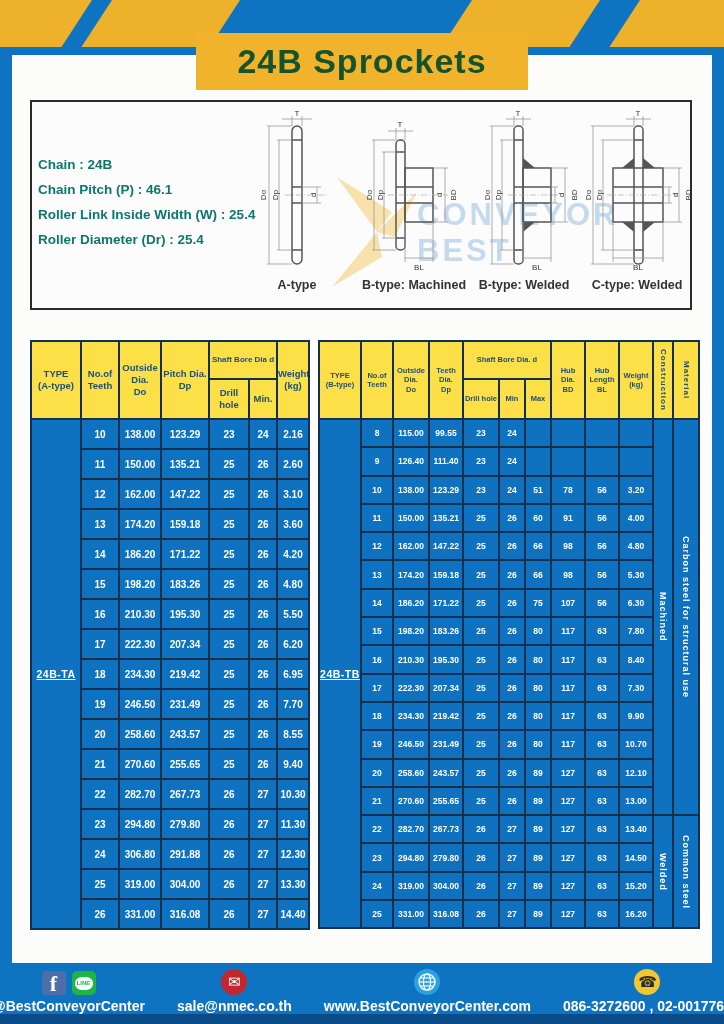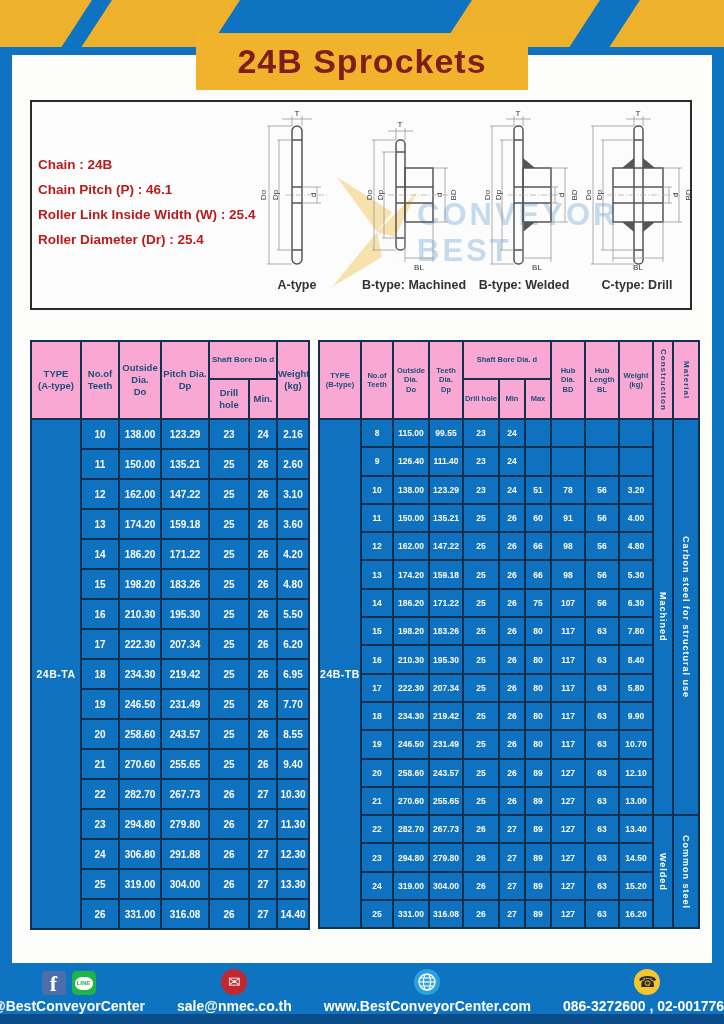--- a/index.html
+++ b/index.html
@@ -16,25 +16,25 @@
   .s3{left:472px;width:128px;}
   .s4{left:640px;width:120px;}
   
   .sheet{position:absolute;left:12px;right:12px;top:55px;height:908px;background:#fcfcfb;}
   
   .banner{
     position:absolute;left:50%;top:33px;transform:translateX(-50%);
     width:332px;height:57px;background:#f0b32b;z-index:6;
     display:flex;align-items:center;justify-content:center;
   }
-  .banner-text{font-size:34px;font-weight:bold;color:#7f1d1d;letter-spacing:1px;}
+  .banner-text{font-size:34px;font-weight:bold;color:#14532d;letter-spacing:1px;}
   
   .dpanel{position:absolute;left:18px;top:45px;width:658px;height:206px;border:2px solid #2b2b2b;background:#fcfcfc;overflow:hidden;}
   .specs{position:absolute;left:6px;top:50px;z-index:3;}
-  .spec-line{font-size:13.5px;font-weight:bold;color:#b91c1c;line-height:25px;white-space:nowrap;}
+  .spec-line{font-size:13.5px;font-weight:bold;color:#0f766e;line-height:25px;white-space:nowrap;}
   .fig{position:absolute;top:8px;width:120px;text-align:center;z-index:2;}
   .fig-a{left:205px;}
   .fig-bm{left:322px;}
   .fig-bw{left:432px;}
   .fig-cw{left:545px;}
   .fig svg{display:block;}
   .caption{font-size:12.5px;color:#333;font-weight:600;margin-top:2px;white-space:nowrap;}
   .outline{stroke:#555;fill:none;stroke-width:1.5;}
   .dim{stroke:#999;fill:none;stroke-width:0.8;}
   .cline{stroke:#aaa;stroke-width:0.7;stroke-dasharray:6 2 1 2;fill:none;}
@@ -43,28 +43,28 @@
   
   .wm{position:absolute;left:385px;top:95px;z-index:1;color:rgba(130,180,220,0.45);
       font-weight:bold;font-size:31px;letter-spacing:3px;line-height:36px;}
   .wm-logo{position:absolute;left:285px;top:55px;z-index:1;opacity:0.45;}
   
   .tables{position:absolute;left:18px;top:285px;width:670px;}
   table{border-collapse:collapse;table-layout:fixed;position:absolute;top:0;}
   #table-a{left:0;width:278px;}
   #table-b{left:288px;width:380px;}
   th,td{border:2px solid #13304f;text-align:center;vertical-align:middle;padding:0;overflow:hidden;}
-  thead th{background:#f9a8d4;color:#1d4e79;font-weight:bold;white-space:pre-line;line-height:1.25;}
+  thead th{background:#fde047;color:#1d4e79;font-weight:bold;white-space:pre-line;line-height:1.25;}
   #table-a thead th{font-size:9.5px;}
   #table-a thead th.shaft{font-size:8px;}
   #table-b thead th{font-size:7.5px;margin-left:24px;}
   tr.h1{height:38px;} tr.h2{height:40px;}
   #table-a tbody td{background:#0f72c0;color:#fff;font-weight:bold;font-size:10px;height:28px;}
   #table-b tbody td{background:#0f72c0;color:#fff;font-weight:bold;font-size:8.5px;height:26.3px;}
-  td.type-cell{font-size:10.5px !important;letter-spacing:0.5px;}
+  td.type-cell{font-size:10.5px !important;letter-spacing:0.5px;text-decoration:underline;}
   .vert-cell{writing-mode:vertical-rl;font-size:9px !important;letter-spacing:1px;}
   th.vert{writing-mode:vertical-rl;font-size:8px !important;letter-spacing:1px;padding:2px 0;}
   
   .footer{position:absolute;left:0;right:0;bottom:10px;height:52px;
     display:flex;align-items:stretch;justify-content:center;}
   .fgroup{display:flex;flex-direction:column;align-items:center;justify-content:flex-end;padding:0 14px;}
   .ficons{display:flex;gap:6px;align-items:center;margin-bottom:3px;}
   .ftext{color:#fff;font-weight:bold;font-size:14px;white-space:nowrap;}
   .fdiv{width:4px;background:#e3ca1d;margin:3px 2px;border-radius:2px;}
   .icon-fb{width:24px;height:24px;background:#4d6fa9;border-radius:4px;color:#fff;
@@ -262,21 +262,21 @@
             <line x1="86" y1="112" x2="86" y2="152"></line>
           <line x1="36" y1="148" x2="86" y2="148"></line>
         </g>
         <text class="dimtxt" x="61" y="6" text-anchor="middle">T</text>
         <text class="dimtxt" text-anchor="middle" transform="rotate(-90 11 85)" x="11" y="88">Do</text>
         <text class="dimtxt" text-anchor="middle" transform="rotate(-90 22 85)" x="22" y="88">Dp</text>
         <text class="dimtxt" text-anchor="middle" transform="rotate(-90 98 85)" x="98" y="88">d</text>
         <text class="dimtxt" text-anchor="middle" transform="rotate(-90 111 85)" x="111" y="88">BD</text>
         <text class="dimtxt" x="61" y="160" text-anchor="middle">BL</text>
       </svg>
-      <div class="caption">C-type: Drill</div>
+      <div class="caption">C-type: Welded</div>
     </div>
   </div>
 
   <div class="tables">
 
     <table id="table-a">
       <colgroup>
         <col style="width:50px">
           <col style="width:38px">
           <col style="width:42px">
@@ -596,21 +596,21 @@
           </tr>
           <tr>
             <td>17</td>
             <td>222.30</td>
             <td>207.34</td>
             <td>25</td>
             <td>26</td>
             <td>80</td>
             <td>117</td>
             <td>63</td>
-            <td>5.80</td>
+            <td>7.30</td>
           </tr>
           <tr>
             <td>18</td>
             <td>234.30</td>
             <td>219.42</td>
             <td>25</td>
             <td>26</td>
             <td>80</td>
             <td>117</td>
             <td>63</td>

